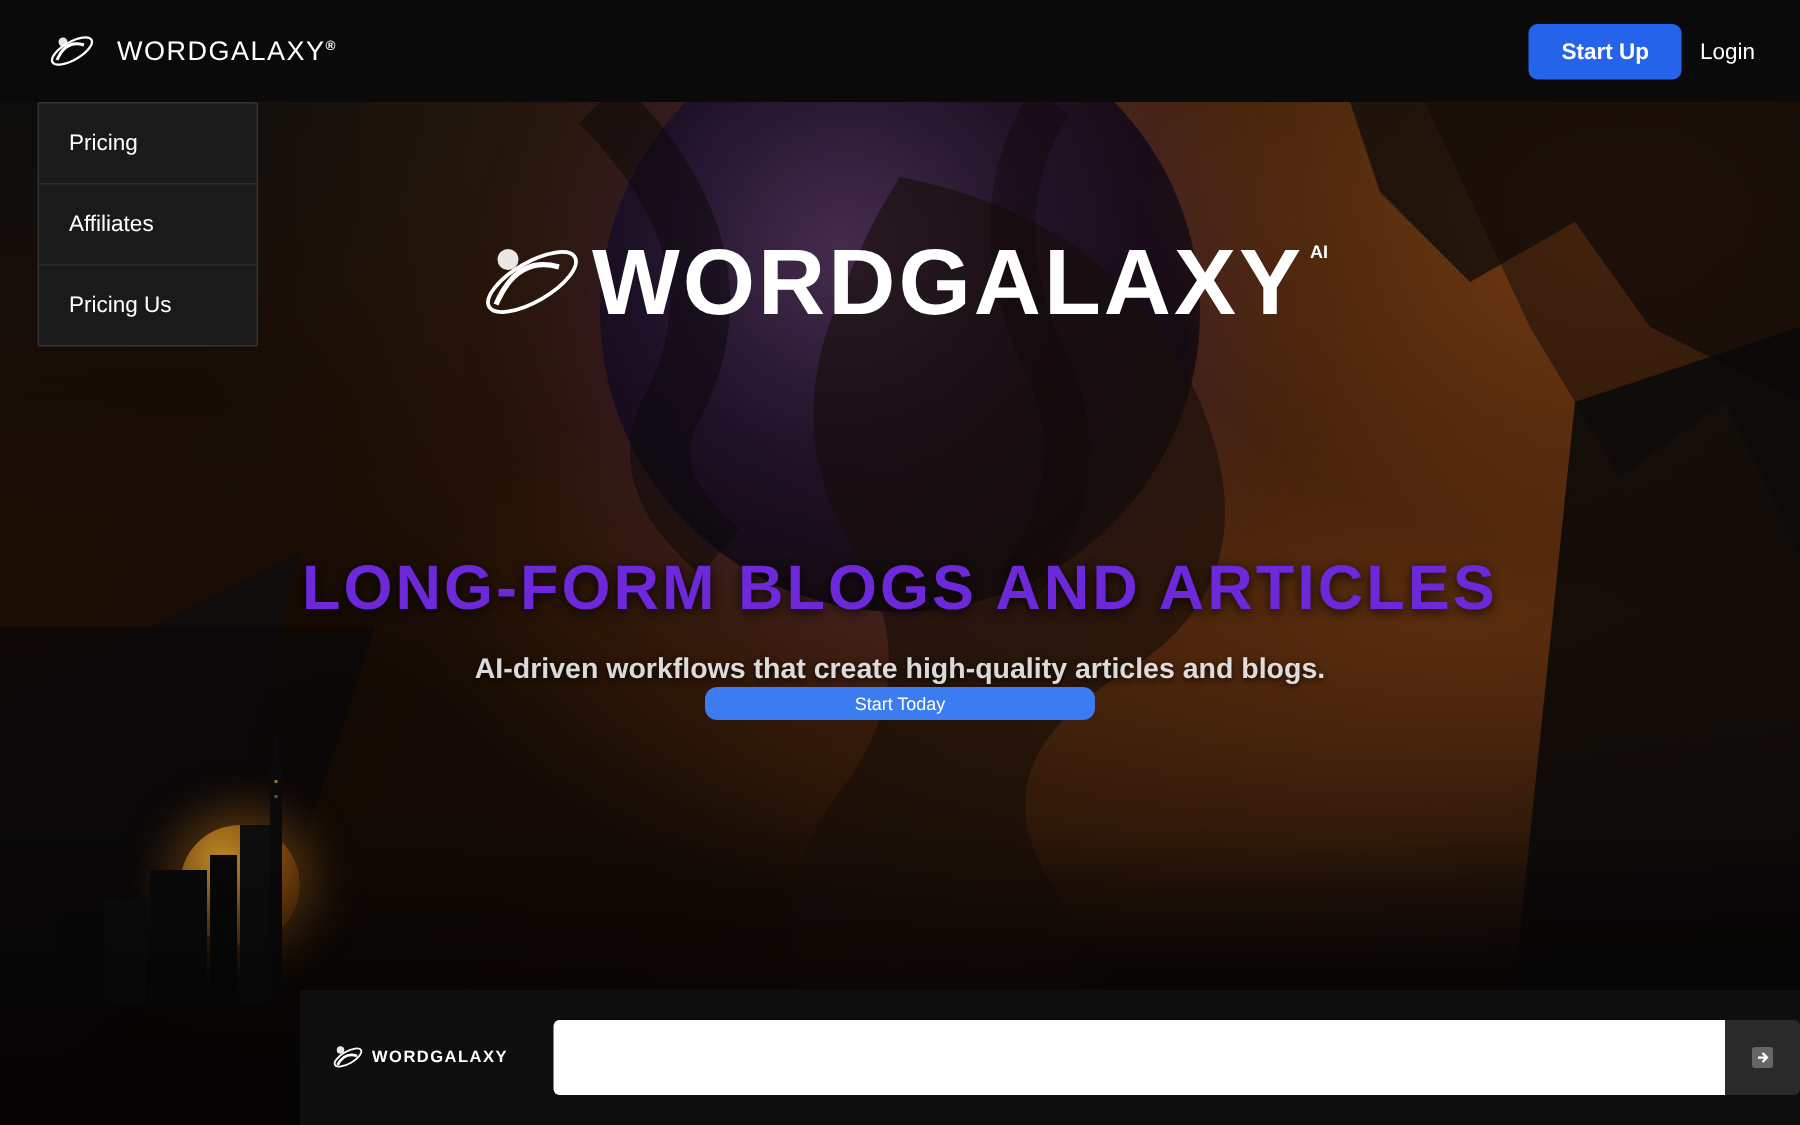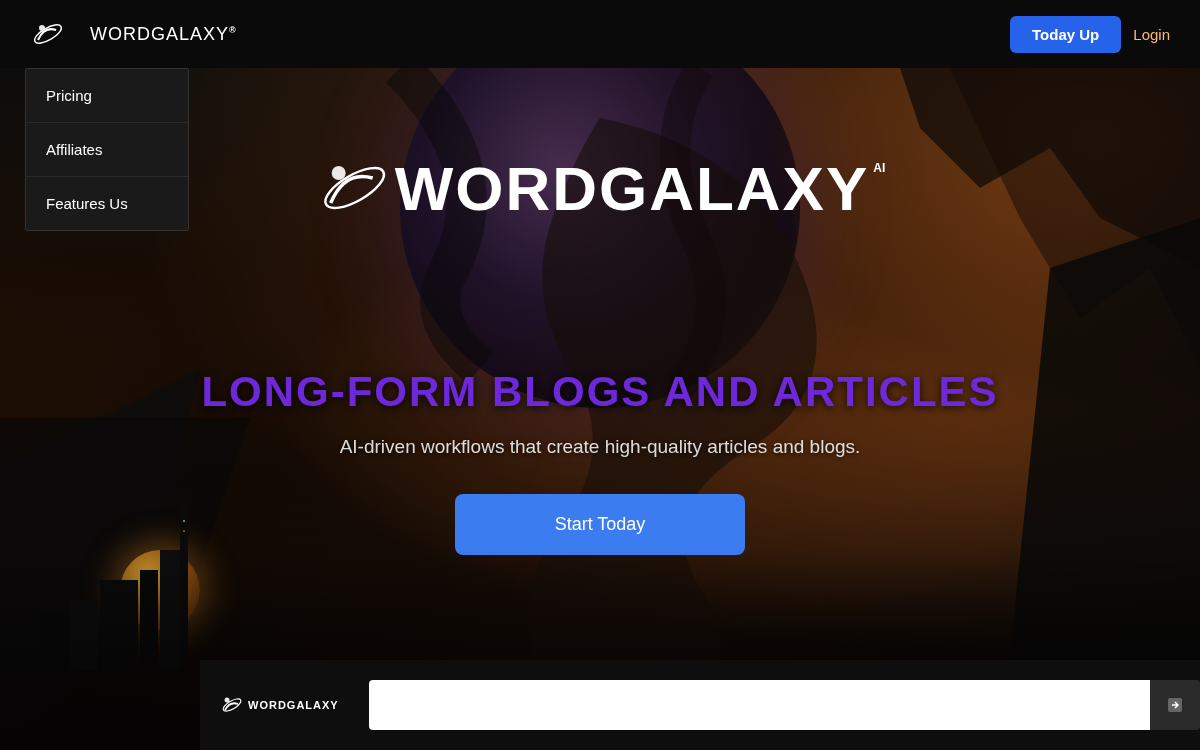--- a/index.html
+++ b/index.html
@@ -13,21 +13,21 @@
       background: #0a0a0a;
       display: flex;
       align-items: center;
       justify-content: space-between;
       padding: 0 30px;
       z-index: 100;
     }
     .logo-area {
       display: flex;
       align-items: center;
-      gap: 24px;
+      gap: 12px;
     }
     .logo-text {
       color: white;
       font-size: 18px;
       font-weight: 700;
       letter-spacing: 1px;
     }
     .logo-text span {
       font-weight: 400;
     }
@@ -45,35 +45,35 @@
       color: white;
       border: none;
       padding: 10px 22px;
       border-radius: 6px;
       font-size: 15px;
       font-weight: 600;
       cursor: pointer;
     }
     .btn-login {
       background: transparent;
-      color: #fdba74;
+      color: #ffffff;
       border: none;
       font-size: 15px;
       font-weight: 500;
       cursor: pointer;
     }
 
     
     .dropdown-menu {
       position: absolute;
       top: 68px;
       left: 25px;
       background: #1a1a1a;
       border: 1px solid #333;
-      width: 164px;
+      width: 147px;
       z-index: 200;
       border-radius: 2px;
     }
     .dropdown-item {
       display: block;
       padding: 18px 20px;
       color: white;
       font-size: 15px;
       text-decoration: none;
       cursor: pointer;
@@ -193,31 +193,30 @@
       color: #6d28d9;
       font-size: 42px;
       font-weight: 700;
       letter-spacing: 2px;
       margin-bottom: 20px;
       text-shadow: 0 2px 8px rgba(0,0,0,0.8);
     }
     .hero-subtitle {
       color: rgba(255,255,255,0.85);
       font-size: 19px;
-      font-weight: 400;
-      margin-bottom: 36px;
+      font-weight: 700;
       text-shadow: 0 1px 4px rgba(0,0,0,0.8);
     }
     .btn-start {
       background: #3b7cf0;
       color: white;
       border: none;
-      padding: 20px 100px;
+      padding: 4px 100px;
       border-radius: 8px;
-      font-size: 18px;
+      font-size: 12px;
       font-weight: 500;
       cursor: pointer;
       display: inline-block;
     }
 
     
     .bottom-strip {
       position: absolute;
       bottom: 0;
       left: 200px;
@@ -282,29 +281,29 @@
 
       <circle cx="12" cy="12" r="3" fill="white" opacity="0.9"></circle>
 
       <path d="M8 24 Q14 10 26 14" stroke="white" stroke-width="2" fill="none"></path>
     </svg>
     <div class="logo-text">
       <span>WORD</span><span>GALAXY</span><sup style="font-size:9px;vertical-align:super;">®</sup>
     </div>
   </div>
   <div class="nav-buttons">
-    <button class="btn-signup">Today Up</button>
+    <button class="btn-signup">Start Up</button>
     <button class="btn-login">Login</button>
   </div>
 </nav>
 
 <div class="dropdown-menu">
   <a class="dropdown-item" href="#">Pricing</a>
   <a class="dropdown-item" href="#">Affiliates</a>
-  <a class="dropdown-item" href="#">Features Us</a>
+  <a class="dropdown-item" href="#">Pricing Us</a>
 </div>
 
 <section class="hero">
 
   <div class="hero-bg"></div>
   <div class="planet"></div>
   <div class="art-top-right"></div>
 
   <svg style="position:absolute;top:0;left:0;width:100%;height:100%;pointer-events:none;" viewBox="0 0 1200 682" preserveAspectRatio="xMidYMid slice">
 

